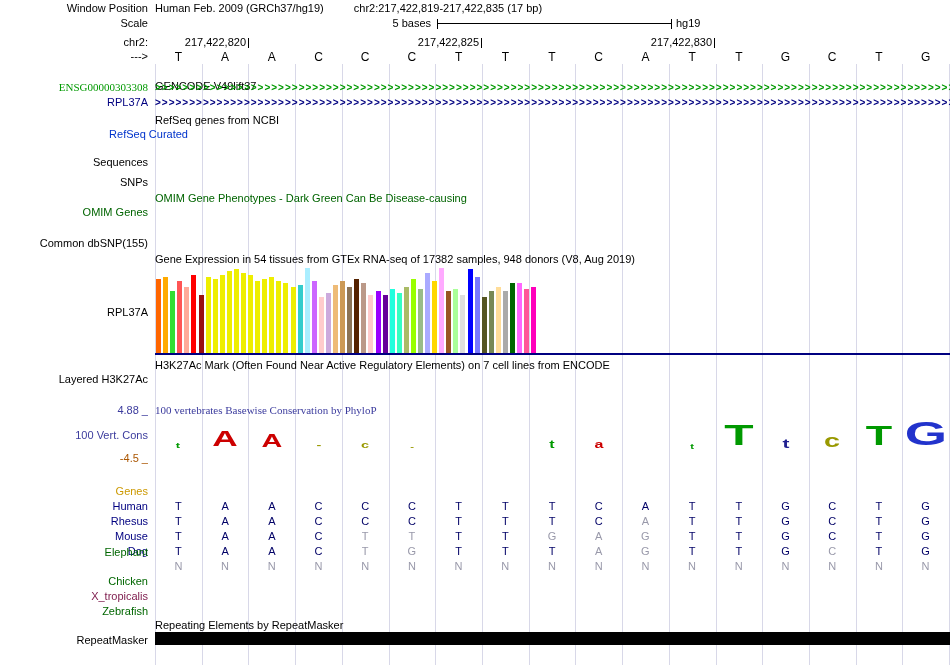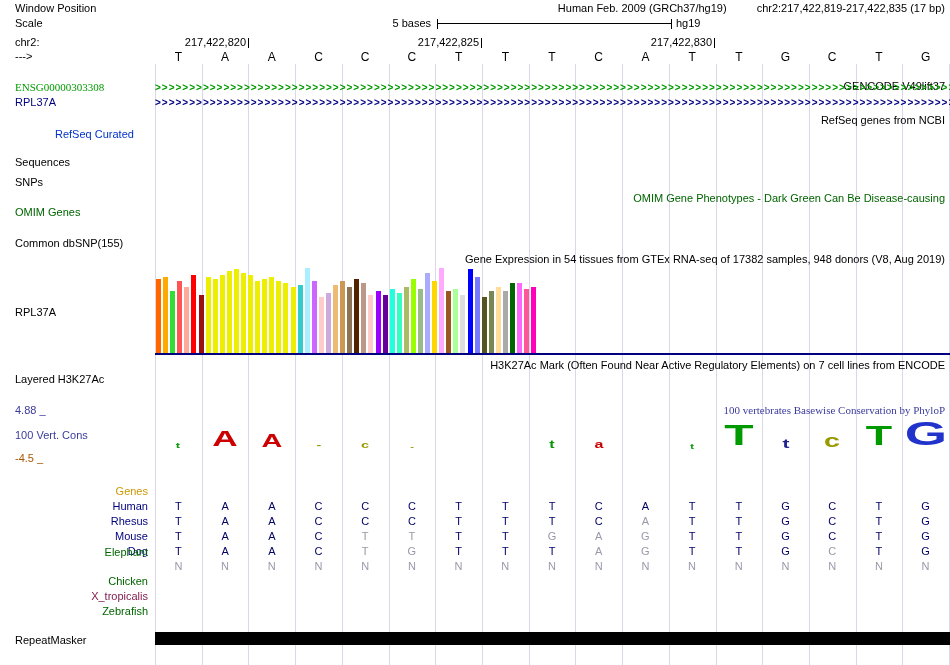--- a/index.html
+++ b/index.html
@@ -1,19 +1,19 @@
 <!DOCTYPE html>
 <html><head>
 <meta charset="utf-8">
 <style>
   html,body{margin:0;padding:0;background:#fff;}
   #browser{position:relative;width:950px;height:665px;background:#fff;overflow:hidden;
            font-family:"Liberation Sans","DejaVu Sans",sans-serif;font-size:11px;color:#000;}
-  .ll{position:absolute;left:0;width:148px;text-align:left;white-space:nowrap;line-height:13px;padding-left:15px;}
-  .ct{position:absolute;left:155px;width:790px;text-align:right;white-space:nowrap;line-height:13px;}
+  .ll{position:absolute;left:0;width:148px;text-align:right;white-space:nowrap;line-height:13px;}
+  .ct{position:absolute;left:155px;width:790px;text-align:left;white-space:nowrap;line-height:13px;}
   .scalebar{position:absolute;left:437px;top:19px;width:233px;height:10px;
             border-left:1px solid #000;border-right:1px solid #000;}
   .scalebar::after{content:"";position:absolute;left:0;right:0;top:4px;border-top:1px solid #000;}
   .generow{position:absolute;left:155px;right:0;height:12px;overflow:hidden;white-space:nowrap;
            font-size:10px;line-height:12px;letter-spacing:1px;font-weight:bold;}
   #gridlines div{position:absolute;top:64px;bottom:0;width:1px;}
 </style>
 </head>
 <body>
 
@@ -71,20 +71,21 @@
   <div class="generow" id="gencode-row-1" style="top: 97px; color: rgb(0, 0, 128);">&gt;&gt;&gt;&gt;&gt;&gt;&gt;&gt;&gt;&gt;&gt;&gt;&gt;&gt;&gt;&gt;&gt;&gt;&gt;&gt;&gt;&gt;&gt;&gt;&gt;&gt;&gt;&gt;&gt;&gt;&gt;&gt;&gt;&gt;&gt;&gt;&gt;&gt;&gt;&gt;&gt;&gt;&gt;&gt;&gt;&gt;&gt;&gt;&gt;&gt;&gt;&gt;&gt;&gt;&gt;&gt;&gt;&gt;&gt;&gt;&gt;&gt;&gt;&gt;&gt;&gt;&gt;&gt;&gt;&gt;&gt;&gt;&gt;&gt;&gt;&gt;&gt;&gt;&gt;&gt;&gt;&gt;&gt;&gt;&gt;&gt;&gt;&gt;&gt;&gt;&gt;&gt;&gt;&gt;&gt;&gt;&gt;&gt;&gt;&gt;&gt;&gt;&gt;&gt;&gt;&gt;&gt;&gt;&gt;&gt;&gt;&gt;&gt;&gt;&gt;&gt;&gt;&gt;&gt;&gt;&gt;&gt;&gt;&gt;&gt;&gt;&gt;&gt;&gt;&gt;&gt;&gt;&gt;&gt;&gt;&gt;&gt;&gt;&gt;&gt;&gt;&gt;&gt;&gt;&gt;&gt;&gt;&gt;&gt;&gt;&gt;&gt;&gt;&gt;&gt;&gt;&gt;&gt;&gt;&gt;&gt;&gt;&gt;&gt;&gt;&gt;&gt;&gt;&gt;&gt;&gt;&gt;&gt;&gt;&gt;&gt;&gt;&gt;&gt;&gt;&gt;&gt;&gt;&gt;&gt;&gt;&gt;&gt;&gt;&gt;&gt;&gt;&gt;&gt;&gt;&gt;&gt;&gt;&gt;&gt;&gt;&gt;&gt;&gt;&gt;&gt;&gt;&gt;&gt;&gt;&gt;&gt;&gt;&gt;&gt;&gt;&gt;&gt;&gt;&gt;&gt;&gt;&gt;&gt;&gt;&gt;&gt;&gt;&gt;&gt;&gt;&gt;&gt;&gt;&gt;&gt;&gt;&gt;&gt;&gt;&gt;&gt;&gt;&gt;&gt;&gt;&gt;&gt;&gt;&gt;&gt;&gt;&gt;&gt;&gt;&gt;&gt;&gt;&gt;&gt;&gt;&gt;&gt;&gt;&gt;&gt;&gt;&gt;&gt;&gt;&gt;&gt;&gt;&gt;&gt;&gt;&gt;&gt;&gt;&gt;&gt;&gt;&gt;&gt;&gt;&gt;&gt;&gt;&gt;&gt;&gt;&gt;&gt;&gt;&gt;&gt;&gt;&gt;&gt;&gt;</div>
 
   <div class="ct" style="top:114px">RefSeq genes from NCBI</div>
   <div class="ct" style="top: 192px; color: rgb(0, 100, 0);">OMIM Gene Phenotypes - Dark Green Can Be Disease-causing</div>
   <div class="ct" style="top:253px">Gene Expression in 54 tissues from GTEx RNA-seq of 17382 samples, 948 donors (V8, Aug 2019)</div>
 
   <div style="position: absolute; left: 155px; right: 0px; top: 353px; height: 2px; background: rgb(0, 0, 128);"></div>
 
   <div class="ct" style="top:359px">H3K27Ac Mark (Often Found Near Active Regulatory Elements) on 7 cell lines from ENCODE</div>
   <div class="ct" style="top: 404px; color: rgb(59, 59, 157); font-family: Liberation Serif, serif;">100 vertebrates Basewise Conservation by PhyloP</div>
+  <div class="ct" style="top:619px">Repeating Elements by RepeatMasker</div>
 
   <div style="position: absolute; left: 155px; right: 0px; top: 632px; height: 13px; background: rgb(0, 0, 0);"></div>
 
 <div style="position: absolute; left: 146px; width: 100px; top: 36px; text-align: right; white-space: nowrap;">217,422,820</div>
     <div style="position: absolute; left: 248px; top: 38px; width: 1px; height: 10px; background: rgb(0, 0, 0);"></div>
     <div style="position: absolute; left: 379px; width: 100px; top: 36px; text-align: right; white-space: nowrap;">217,422,825</div>
     <div style="position: absolute; left: 481px; top: 38px; width: 1px; height: 10px; background: rgb(0, 0, 0);"></div>
     <div style="position: absolute; left: 612px; width: 100px; top: 36px; text-align: right; white-space: nowrap;">217,422,830</div>
     <div style="position: absolute; left: 714px; top: 38px; width: 1px; height: 10px; background: rgb(0, 0, 0);"></div>
     <div style="position: absolute; left: 155.4px; width: 46px; top: 50px; text-align: center; font-size: 12px;">T</div>

